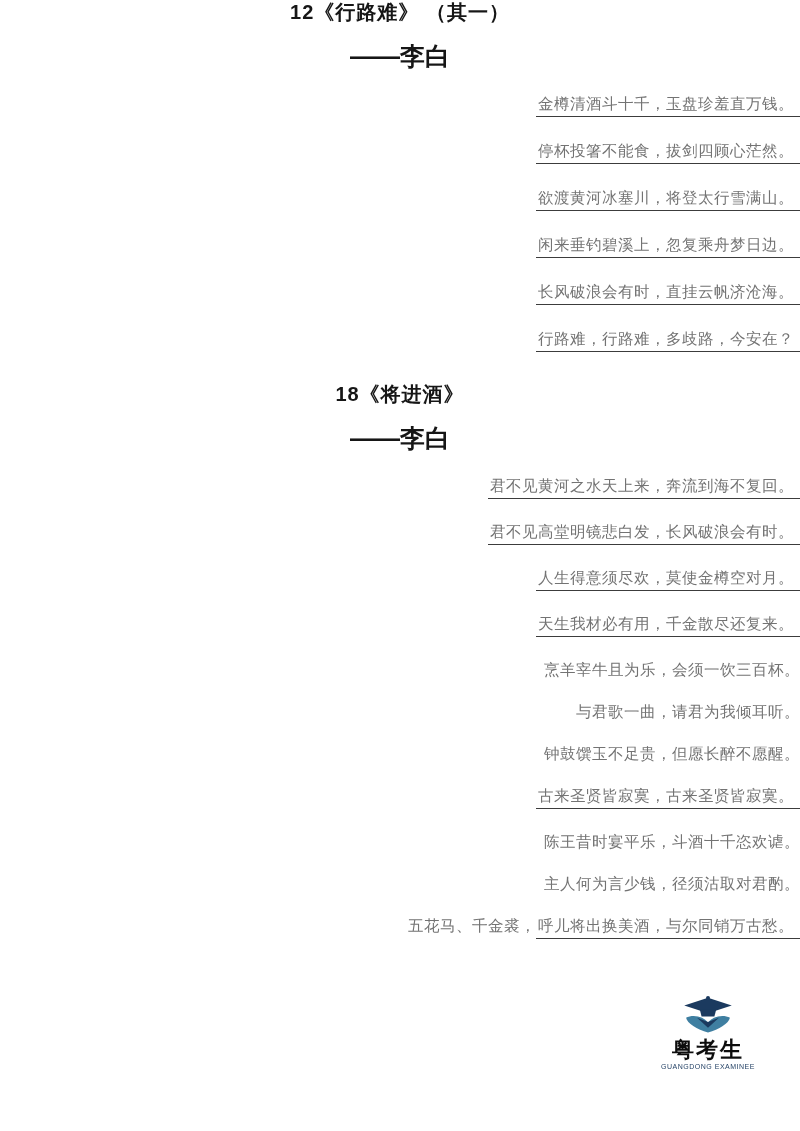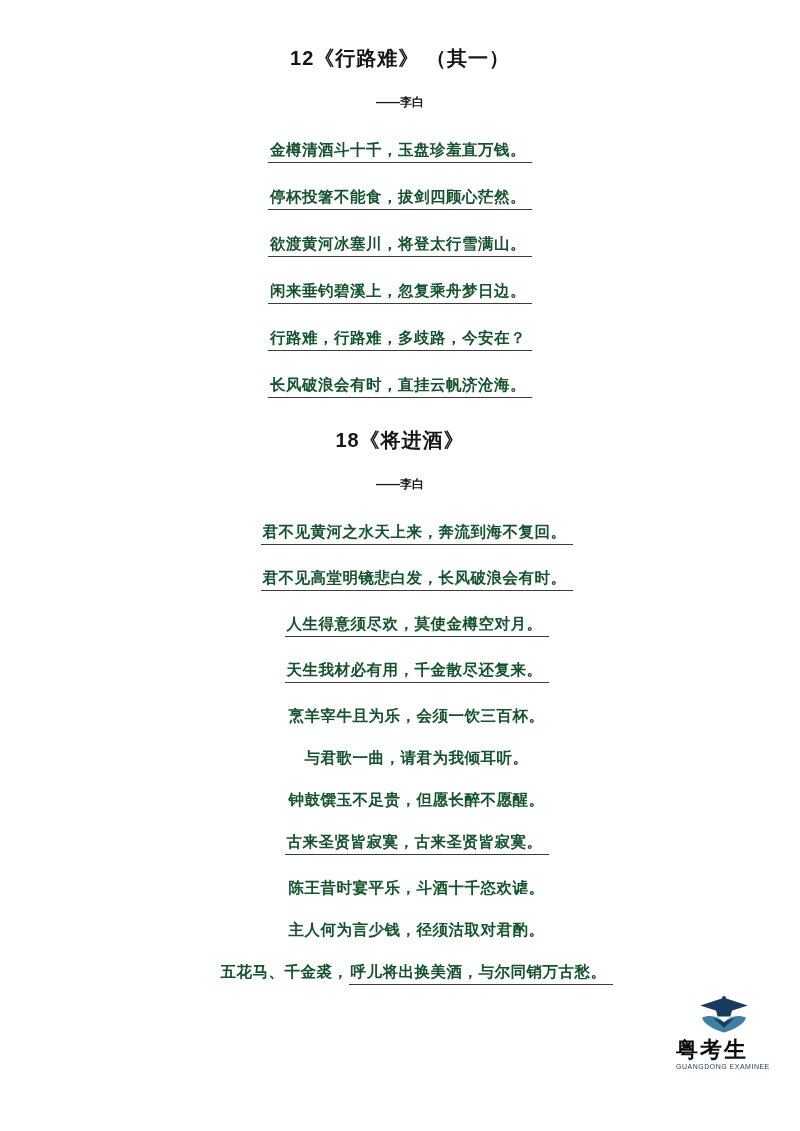--- a/index.html
+++ b/index.html
@@ -14,57 +14,58 @@
     overflow: hidden;
     font-family: "Liberation Sans", "DejaVu Sans", sans-serif;
   }
   .page {
     width: 800px;
     height: 1131px;
     position: relative;
     text-align: center;
     color: #2e2e2e;
   }
-  .poem-section-1 { padding-top: 46px; }
+  .poem-section-1 { }
   .poem-section-2 { margin-top: 30px; }
   .poem-title {
     font-size: 20px;
     font-weight: bold;
     color: #161616;
     line-height: 24px;
     margin: 0 0 20px 0;
     letter-spacing: 1px;
   }
   .poem-author {
-    font-size: 12px;
+    font-size: 25px;
     font-weight: bold;
     color: #161616;
     line-height: 24px;
     margin: 0 0 26px 0;
   }
   .poem-line {
     font-size: 15.5px;
-    font-weight: 700;
-    color: #14532d;
+    font-weight: 400;
+    color: #737373;
     line-height: 19px;
     margin-bottom: 24px;
     letter-spacing: 0.5px;
+    text-align: right;
   }
   .poem-section-2 .poem-line { margin-bottom: 23px; margin-left: 33px; }
   .seg { display: inline-block; }
   .seg.underlined {
     border-bottom: 1.5px solid #3c3c3c;
     padding: 0 6px 3px 2px;
   }
   .logo {
     position: absolute;
     top: 995px;
-    right: 28px;
+    right: 44px;
     width: 96px;
-    text-align: left;
+    text-align: center;
   }
   .logo svg {
     display: block;
     margin: 0 auto 1px auto;
   }
   .brand-name {
     font-size: 22px;
     font-weight: bold;
     color: #0d0d0d;
     line-height: 24px;
@@ -85,22 +86,22 @@
 <div class="page">
 
   <section class="poem-section-1">
     <h1 class="poem-title">12《行路难》 （其一）</h1>
     <h2 class="poem-author">——李白</h2>
     <div class="poem-lines">
         <div class="poem-line"><span class="seg underlined">金樽清酒斗十千，玉盘珍羞直万钱。</span></div>
         <div class="poem-line"><span class="seg underlined">停杯投箸不能食，拔剑四顾心茫然。</span></div>
         <div class="poem-line"><span class="seg underlined">欲渡黄河冰塞川，将登太行雪满山。</span></div>
         <div class="poem-line"><span class="seg underlined">闲来垂钓碧溪上，忽复乘舟梦日边。</span></div>
+        <div class="poem-line"><span class="seg underlined">长风破浪会有时，直挂云帆济沧海。</span></div>
         <div class="poem-line"><span class="seg underlined">行路难，行路难，多歧路，今安在？</span></div>
-        <div class="poem-line"><span class="seg underlined">长风破浪会有时，直挂云帆济沧海。</span></div>
       </div>
   </section>
 
   <section class="poem-section-2">
     <h1 class="poem-title">18《将进酒》</h1>
     <h2 class="poem-author">——李白</h2>
     <div class="poem-lines">
         <div class="poem-line"><span class="seg underlined">君不见黄河之水天上来，奔流到海不复回。</span></div>
         <div class="poem-line"><span class="seg underlined">君不见高堂明镜悲白发，长风破浪会有时。</span></div>
         <div class="poem-line"><span class="seg underlined">人生得意须尽欢，莫使金樽空对月。</span></div>

